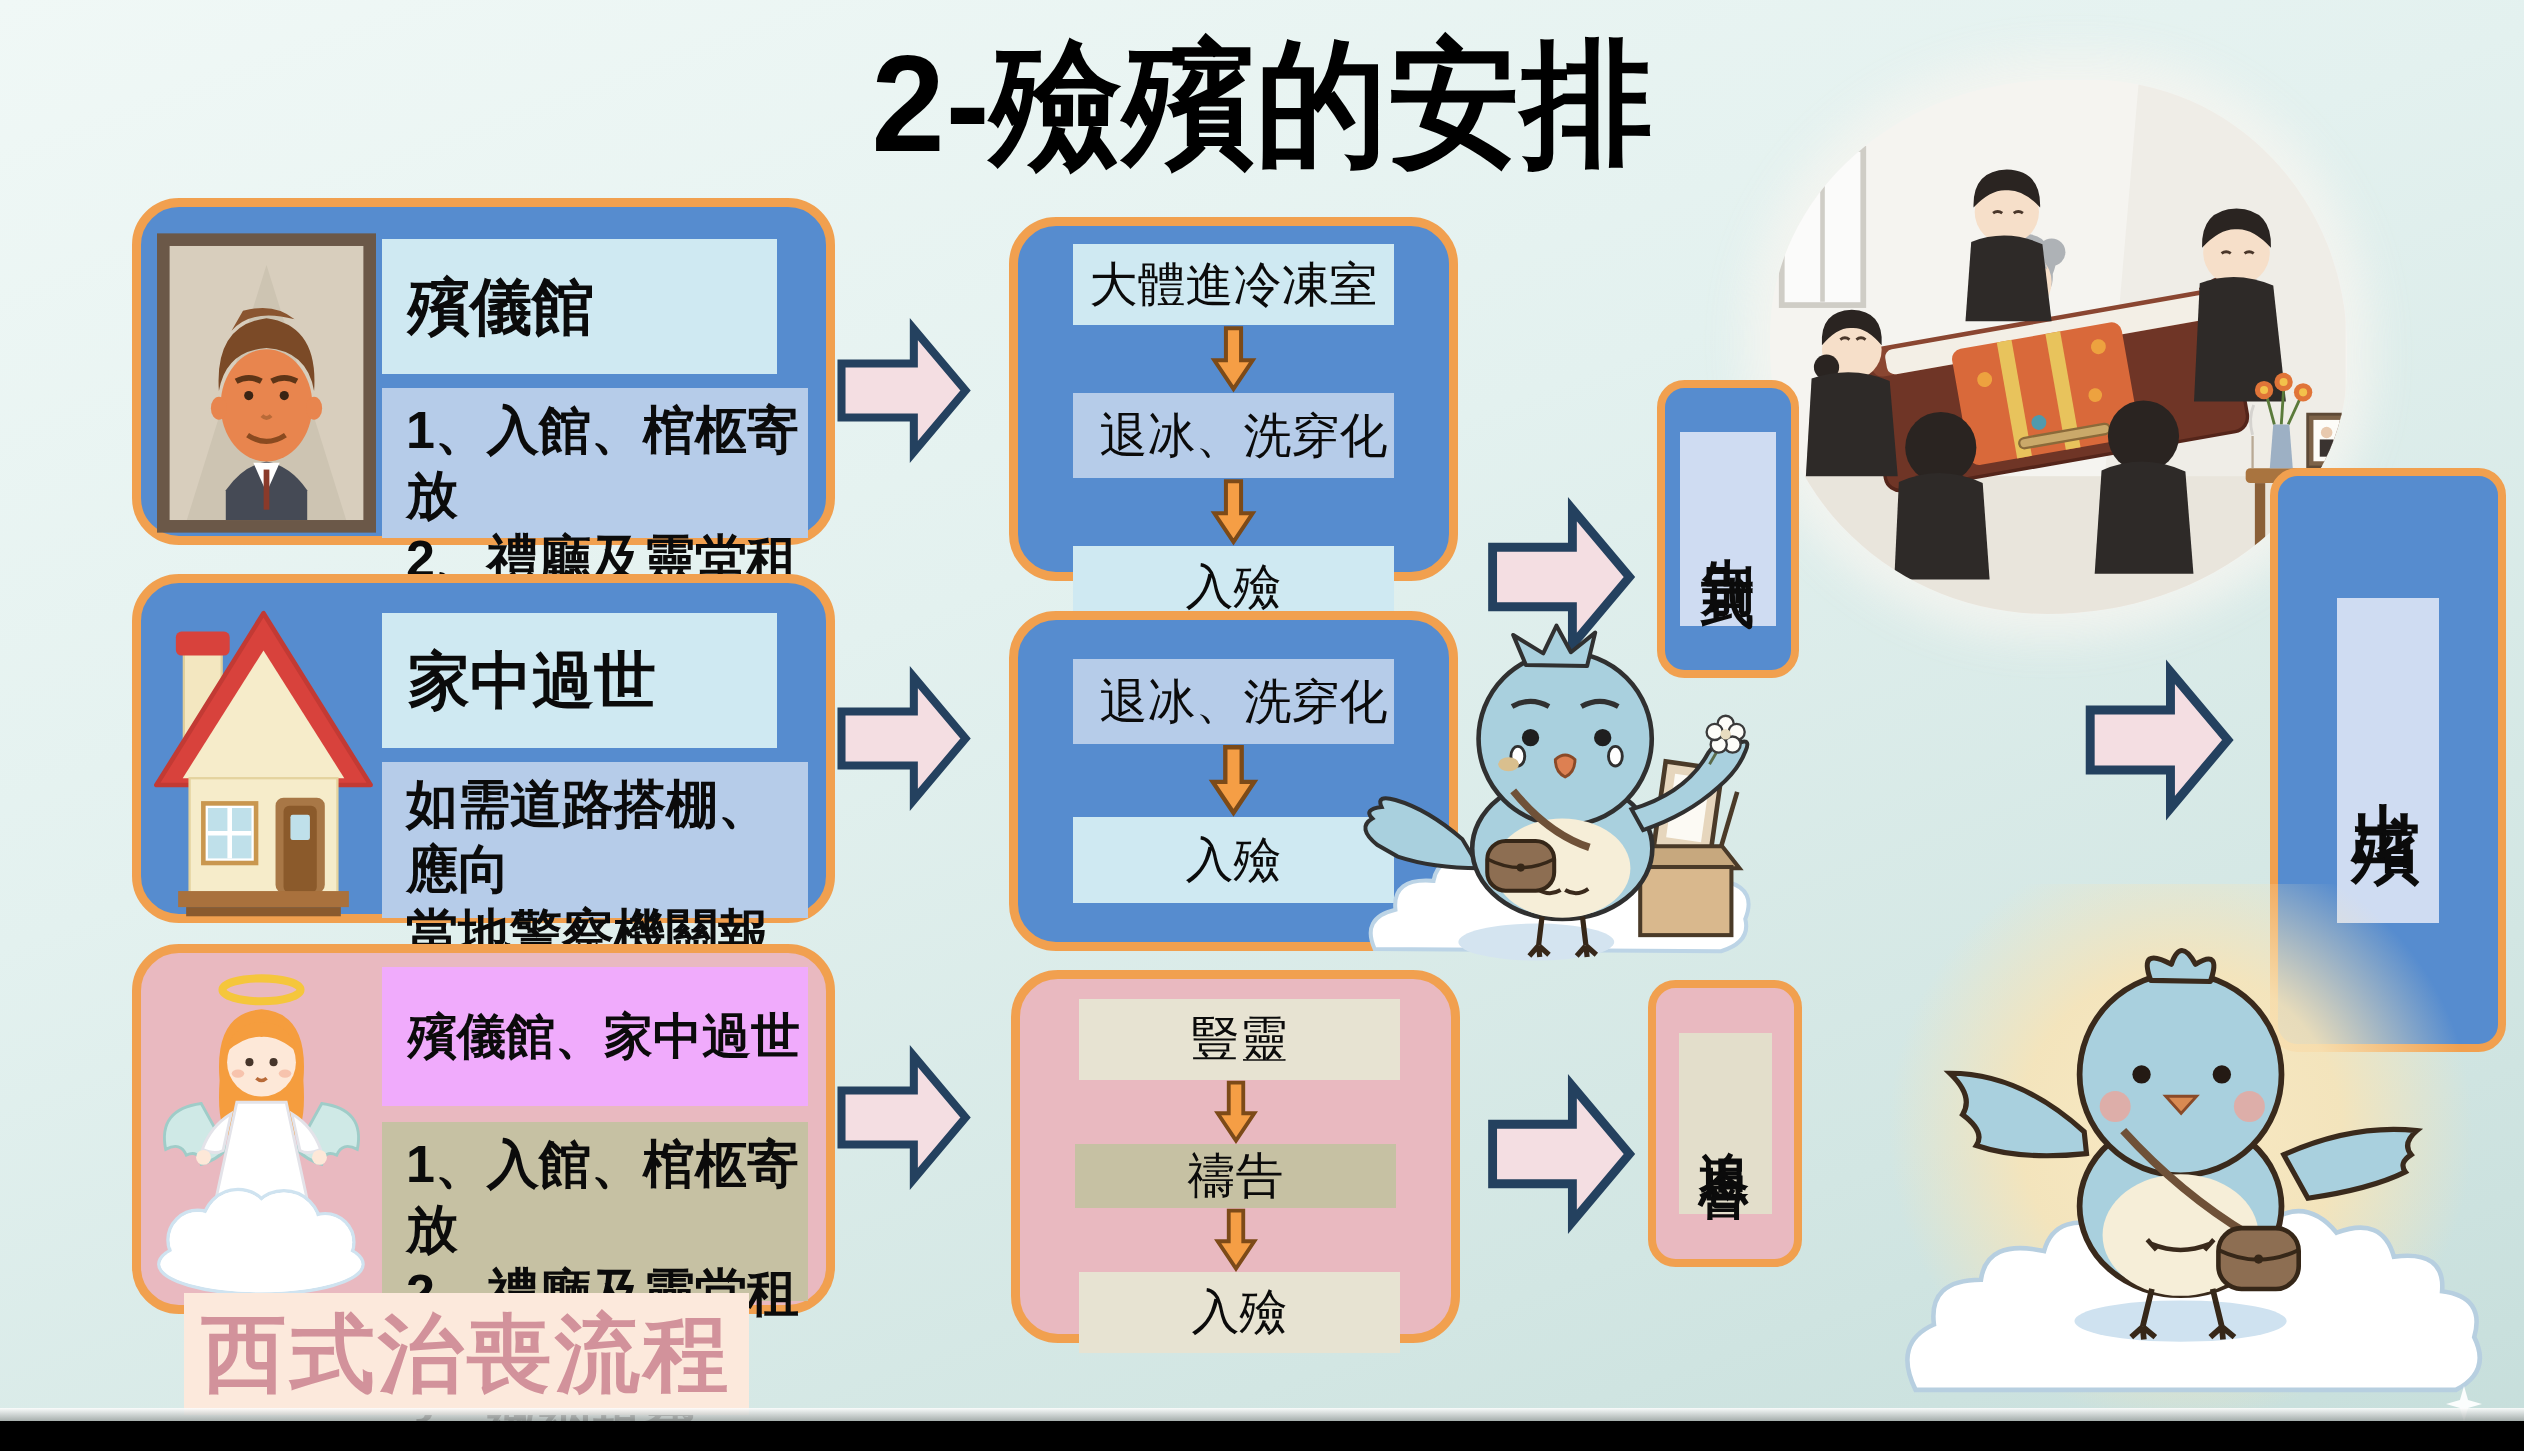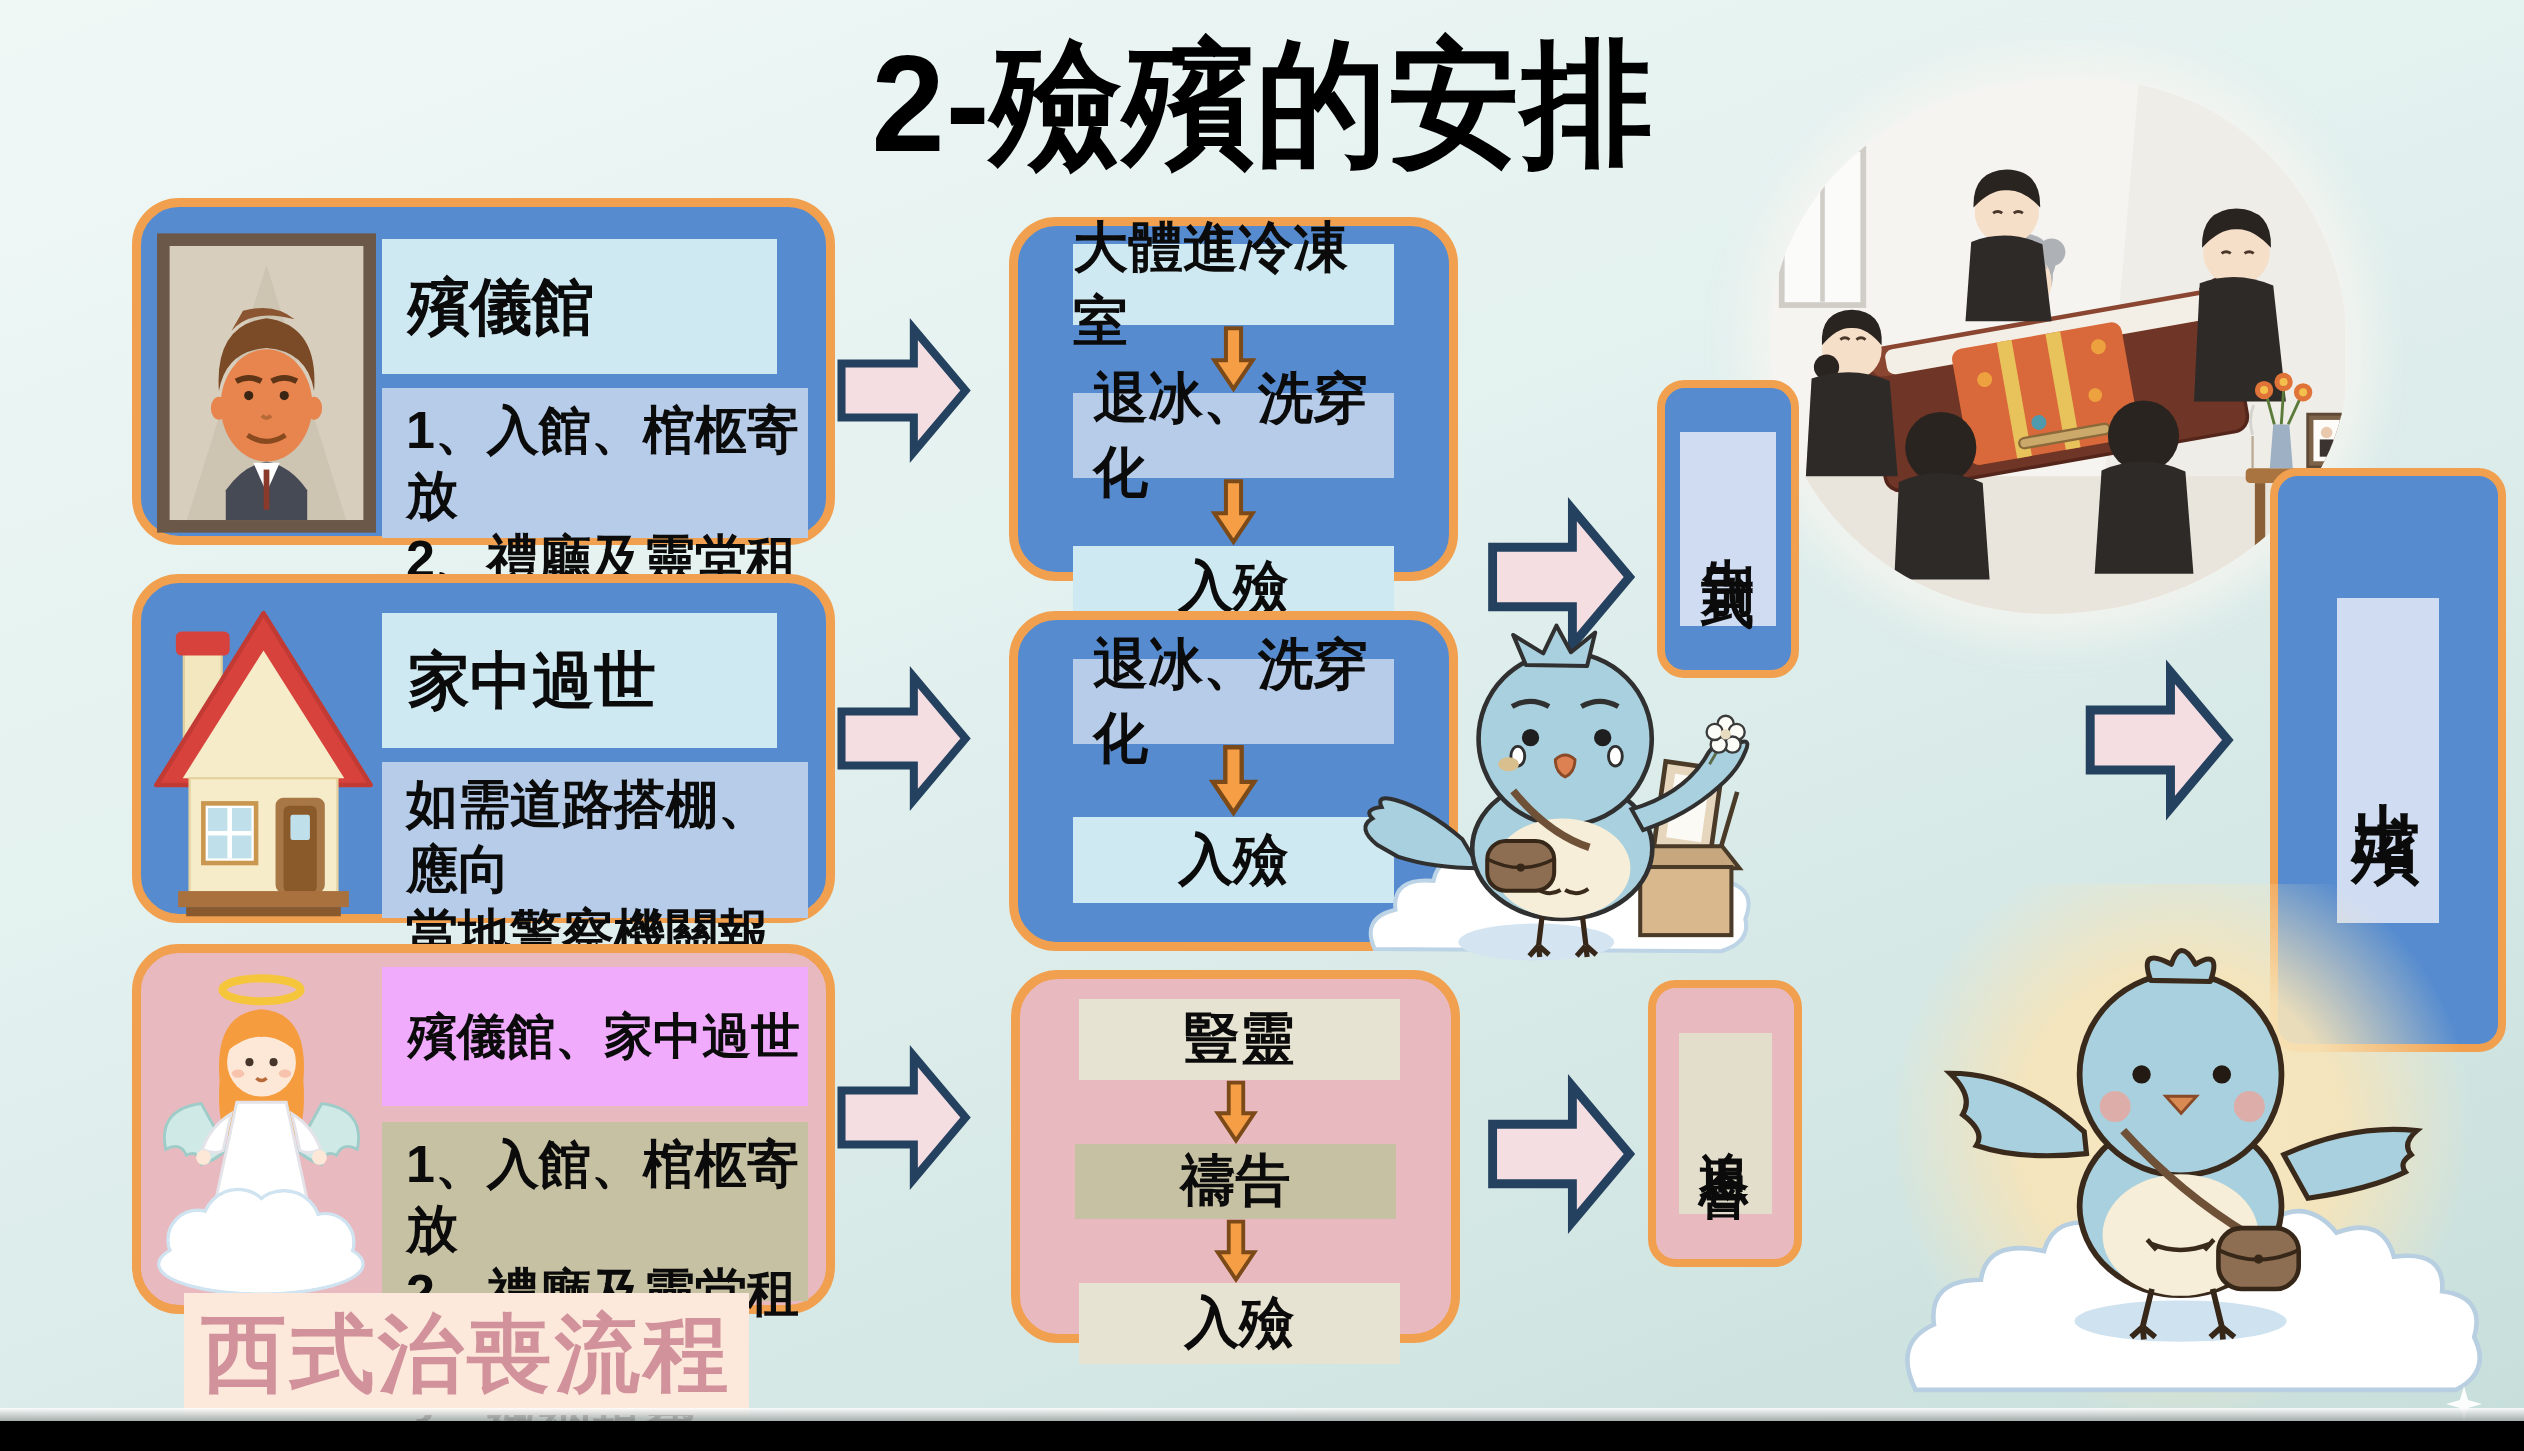--- a/index.html
+++ b/index.html
@@ -30,21 +30,21 @@
     position:absolute;font-weight:800;color:#0b0b0b;
     font-size:52px;line-height:1.24;white-space:pre-line;
     padding:10.3px 5.7px 5.7px 24px;
   }
   .items.steel{background:#b6cce9;}
   .items.khaki{background:#c6c1a3;}
   
   .flow{display:flex;flex-direction:column;align-items:center;justify-content:space-between;}
   .step{
     width:321px;display:flex;align-items:center;justify-content:center;
-    font-size:55px;font-weight:700;color:#0b0b0b;flex:0 0 auto;
+    font-size:48px;font-weight:400;color:#0b0b0b;flex:0 0 auto;
   }
   .step.cyan{background:#cfe9f2;}
   .step.steel{background:#b6cce9;padding-left:20px;}
   .step.tanl{background:#e7e3d2;margin-left:8px;}
   .step.tand{background:#c6c1a3;}
   .darr{flex:0 0 auto;display:flex;align-items:center;justify-content:center;}
   
   .milestone{position:absolute;border:8.6px solid #f1a04f;border-radius:27.5px;display:flex;align-items:center;justify-content:center;}
   .milestone.blue{background:#568ccf;}
   .milestone.pink{background:#e9b9c0;}
@@ -233,21 +233,21 @@
     <div class="step cyan" style="height:86px;">入殮</div>
   </section>
 
   <section class="panel pink flow z2" style="left:1011px;top:970px;width:449px;height:373px;padding:19.5px 0;">
     <div class="step tanl" style="height:81px;">豎靈</div>
     <div class="darr">
       <svg width="48" height="64" viewBox="0 0 110 150">
           <polygon points="38,6 72,6 72,78 98,78 55,142 12,78 38,78" fill="#f59e45" stroke="#7c4a18" stroke-width="9"></polygon>
         </svg>
     </div>
-    <div class="step tand" style="height:75px;">禱告</div>
+    <div class="step tand" style="height:64px;">禱告</div>
     <div class="darr">
       <svg width="48" height="64" viewBox="0 0 110 150">
           <polygon points="38,6 72,6 72,78 98,78 55,142 12,78 38,78" fill="#f59e45" stroke="#7c4a18" stroke-width="9"></polygon>
         </svg>
     </div>
     <div class="step tanl" style="height:81px;">入殮</div>
   </section>
 
   <div class="illu scene-blob z1" style="left:1770px;top:80px;width:577px;height:534px;">
     <svg width="577" height="534" viewBox="0 0 1000 930">

